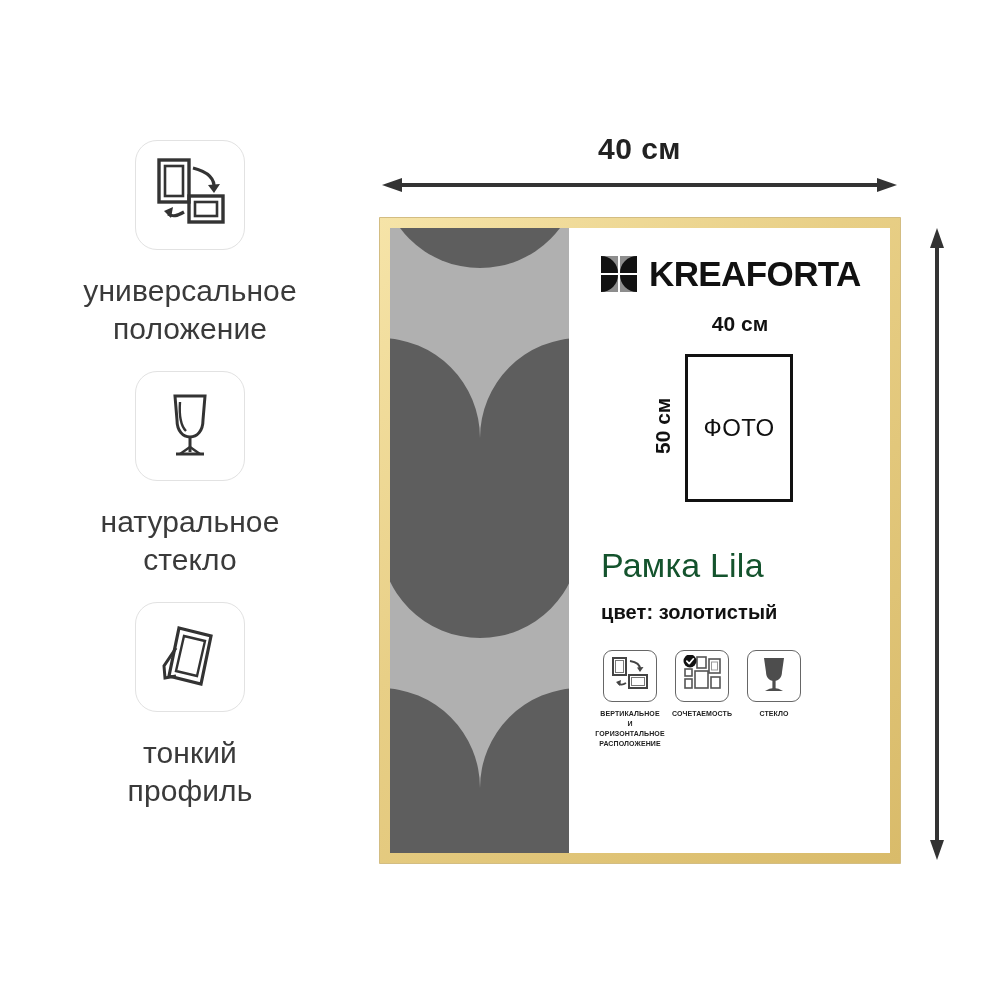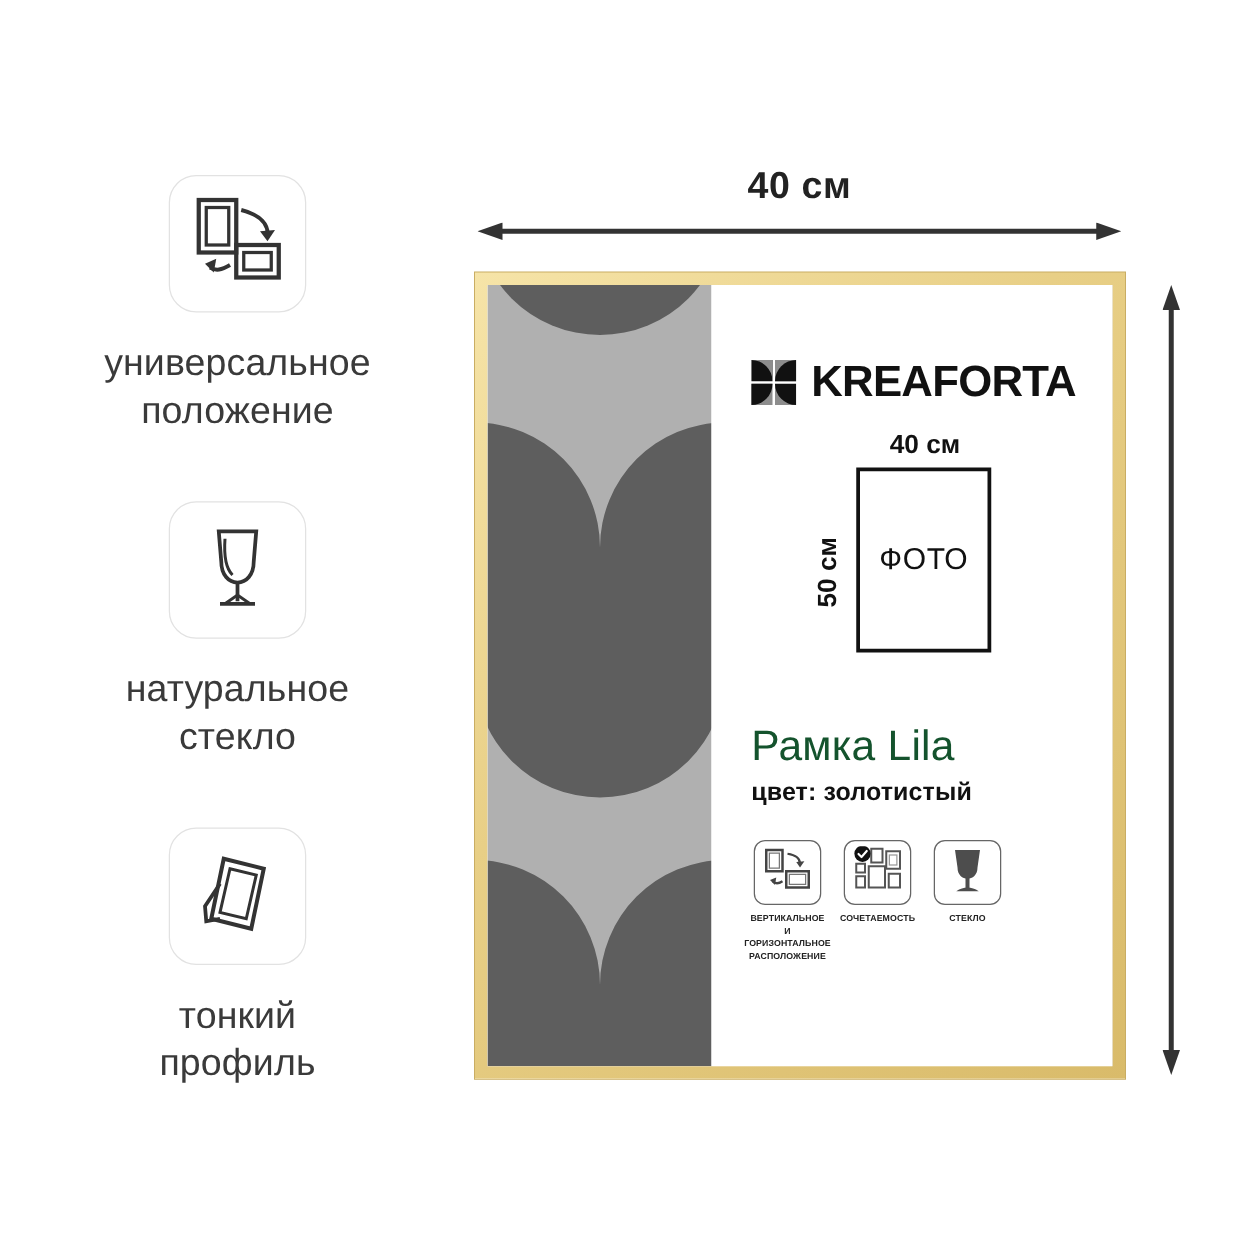--- a/index.html
+++ b/index.html
@@ -9,21 +9,21 @@
     font-family:"Liberation Sans", sans-serif;
     color:#333333;
     position:relative;
     overflow:hidden;
   }
   .stage{ position:absolute; inset:0; }
 
   
   .features{
     position:absolute; left:20px; top:140px; width:340px;
-    display:flex; flex-direction:column; align-items:center; gap:52px;
+    display:flex; flex-direction:column; align-items:center; gap:22px;
   }
   .feature{ display:flex; flex-direction:column; align-items:center; }
   .feature-icon-box{
     width:110px; height:110px; border:1.6px solid #e2e2e2; border-radius:22px;
     background:#fff; display:flex; align-items:center; justify-content:center;
   }
   .feature-label{
     margin-top:22px; text-align:center; font-size:30px; line-height:1.28;
     color:#3a3a3a; font-weight:400; letter-spacing:.1px;
   }
@@ -55,21 +55,21 @@
   
   .pattern{
     position:absolute; left:0; top:0; width:180px; height:100%;
     background:#b0b0b0; overflow:hidden;
   }
   .pattern svg{ display:block; width:100%; height:100%; }
 
   
   .label-card{
     position:absolute; right:0; top:0; width:321px; height:100%;
-    background:#ffffff; padding:58px 24px 0 32px;
+    background:#ffffff; padding:26px 24px 0 32px;
   }
 
   
   .logo-row{ display:flex; align-items:center; gap:12px; }
   .logo-mark{ width:36px; height:36px; flex:0 0 36px; }
   .logo-word{
     font-size:35px; font-weight:700; color:#111; letter-spacing:-0.6px;
     font-family:"Liberation Sans", sans-serif;
   }
 
@@ -77,32 +77,32 @@
   .photo-diagram{ position:relative; margin:48px 0 0 48px; width:180px; height:162px; }
   .photo-w-label{
     position:absolute; left:36px; top:-30px; width:110px; text-align:center;
     font-size:21px; font-weight:700; color:#111;
   }
   .photo-h-label{
     position:absolute; left:2px; top:112px; font-size:21px; font-weight:700; color:#111;
     transform:rotate(-90deg); transform-origin:left top; white-space:nowrap;
   }
   .photo-box{
-    position:absolute; left:36px; top:0; width:108px; height:148px;
+    position:absolute; left:36px; top:12px; width:108px; height:148px;
     border:3px solid #111; background:#fff;
     display:flex; align-items:center; justify-content:center;
   }
   .photo-box-text{ font-size:24px; font-weight:400; color:#111; letter-spacing:.5px; }
 
   
   .product-title{
     margin:42px 0 0 0; font-size:34px; font-weight:400; color:#14532d; letter-spacing:.2px;
   }
   .product-color{
-    margin-top:6px; font-size:20px; font-weight:700; color:#111; letter-spacing:.1px;
+    margin-top:16px; font-size:20px; font-weight:700; color:#111; letter-spacing:.1px;
   }
 
   
   .badges{ display:flex; gap:14px; margin-top:26px; }
   .badge{ width:58px; display:flex; flex-direction:column; align-items:center; }
   .badge-box{
     width:54px; height:52px; border:1.6px solid #666; border-radius:9px;
     background:#fff; display:flex; align-items:center; justify-content:center;
   }
   .badge-caption{

